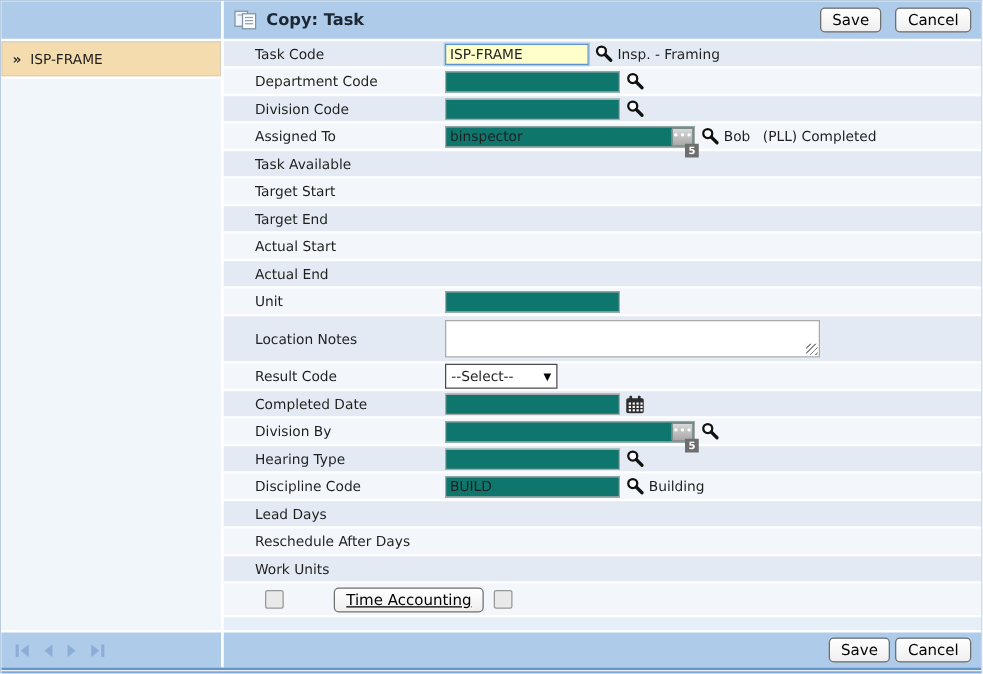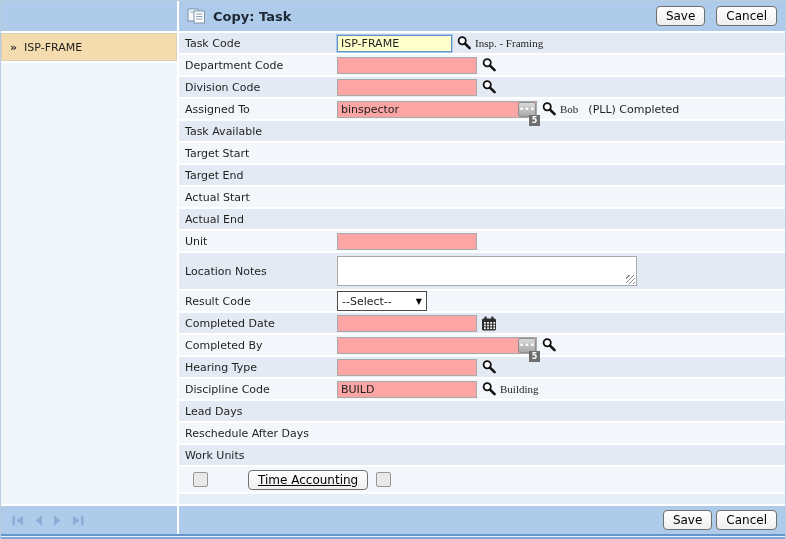--- a/index.html
+++ b/index.html
@@ -30,32 +30,32 @@
   .btn{
     background:linear-gradient(#ffffff,#efefef);border:1px solid #6f6f6f;border-radius:4px;
     padding:0 9px;height:20px;font-size:12px;color:#000;display:inline-flex;align-items:center;
     font-family:inherit;cursor:pointer;box-sizing:border-box;
   }
   .btn+.btn{margin-left:4px;}
 
   .form{}
   .row{
     display:grid;grid-template-columns:152px 1fr;align-items:center;
-    height:22px;border-bottom:2px solid #fff;padding-left:6px;box-sizing:border-box;
+    height:22px;border-bottom:2px solid #fff;padding-left:25px;box-sizing:border-box;
   }
   .row.tall{height:38px;}
   .row.btnrow{height:27px;}
   .r-dark{background:#e4eaf3;}
   .r-light{background:#f3f6fb;}
   .val{display:flex;align-items:center;min-width:0;}
-  .helper{margin-left:3px;white-space:nowrap;font-family:Liberation Serif, serif;}
+  .helper{margin-left:3px;white-space:nowrap;}
   .helper-gap{margin-left:10px;white-space:nowrap;}
 
   .txt{
-    height:17px;border:1px solid #a9a9a9;background:#fca5a5;box-sizing:border-box;
+    height:17px;border:1px solid #a9a9a9;background:#0f766e;box-sizing:border-box;
     font-family:inherit;font-size:11px;padding:0 3px;color:#1f1f1f;
   }
   .txt.focus{background:#ffffcc;border:1px solid #5c95cf;box-shadow:0 0 0 1px #abc8e7;}
   .w115{width:115px;} .w140{width:140px;} .w200{width:200px;}
   .picker-wrap{position:relative;display:inline-flex;}
   .picker-wrap .txt{padding-right:22px;}
   .picker-btn{
     position:absolute;right:1px;top:1px;width:18px;height:15px;box-sizing:border-box;
     background:linear-gradient(#d9d9d9,#a9a9a9);border:1px solid #8f8f8f;border-radius:2px;
     display:flex;align-items:center;justify-content:center;cursor:pointer;
@@ -288,21 +288,21 @@
                 <rect x="3" y="11.4" width="1.8" height="1.7" fill="#fff"></rect>
                   <rect x="6.1" y="11.4" width="1.8" height="1.7" fill="#fff"></rect>
                   <rect x="9.2" y="11.4" width="1.8" height="1.7" fill="#fff"></rect>
                   <rect x="12.3" y="11.4" width="1.8" height="1.7" fill="#fff"></rect>
               </svg>
             </span>
           </span>
         </div>
 
         <div class="row r-light">
-          <span>Completed By</span>
+          <span>Division By</span>
           <span class="val">
             <span class="picker-wrap">
               <input class="txt w200" value="" style="">
               <span class="picker-btn">
                   <span class="dots">•••</span>
                 </span>
               <span class="picker-badge">5</span>
             </span>
             <span class="icon-btn">
                 <svg width="16" height="16" viewBox="0 0 16 16">

